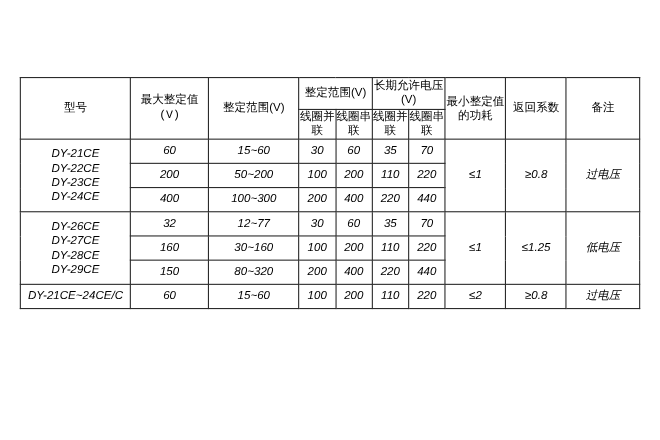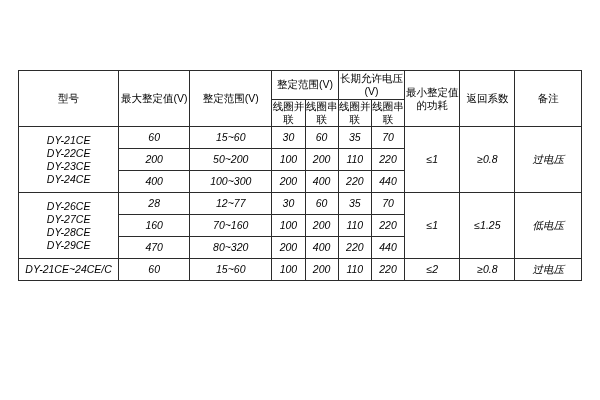--- a/index.html
+++ b/index.html
@@ -50,21 +50,21 @@
     font-size: 10.5px;
     font-style: italic;
   }
   .model-cell {
     font-size: 10.5px;
     text-align: center;
     white-space: nowrap;
   }
   .nowrap { white-space: nowrap; }
   .col-model { width: 88px; }
-  .col-max   { width: 62px; }
+  .col-max   { width: 62px; font-family: Liberation Mono, monospace; }
   .col-range { width: 72px; }
   .col-v     { width: 58px; }
   .col-min   { width: 48px; }
   .col-ret   { width: 48px; }
   .col-rem   { width: 58px; }
 </style>
 </head>
 <body>
 
 <div id="sheet">
@@ -124,40 +124,40 @@
         <td>440</td>
       </tr>
 
       <tr>
         <td class="model-cell" rowspan="3">
           <div>DY-26CE</div>
           <div>DY-27CE</div>
           <div>DY-28CE</div>
           <div>DY-29CE</div>
         </td>
-        <td>28</td>
+        <td>32</td>
         <td>12~77</td>
         <td>30</td>
         <td>60</td>
         <td>35</td>
         <td>70</td>
         <td rowspan="3">≤1</td>
         <td rowspan="3">≤1.25</td>
         <td rowspan="3">低电压</td>
       </tr>
       <tr>
         <td>160</td>
-        <td>70~160</td>
+        <td>30~160</td>
         <td>100</td>
         <td>200</td>
         <td>110</td>
         <td>220</td>
       </tr>
       <tr>
-        <td>470</td>
+        <td>150</td>
         <td>80~320</td>
         <td>200</td>
         <td>400</td>
         <td>220</td>
         <td>440</td>
       </tr>
 
       <tr>
         <td class="model-cell nowrap">DY-21CE~24CE/C</td>
         <td>60</td>

